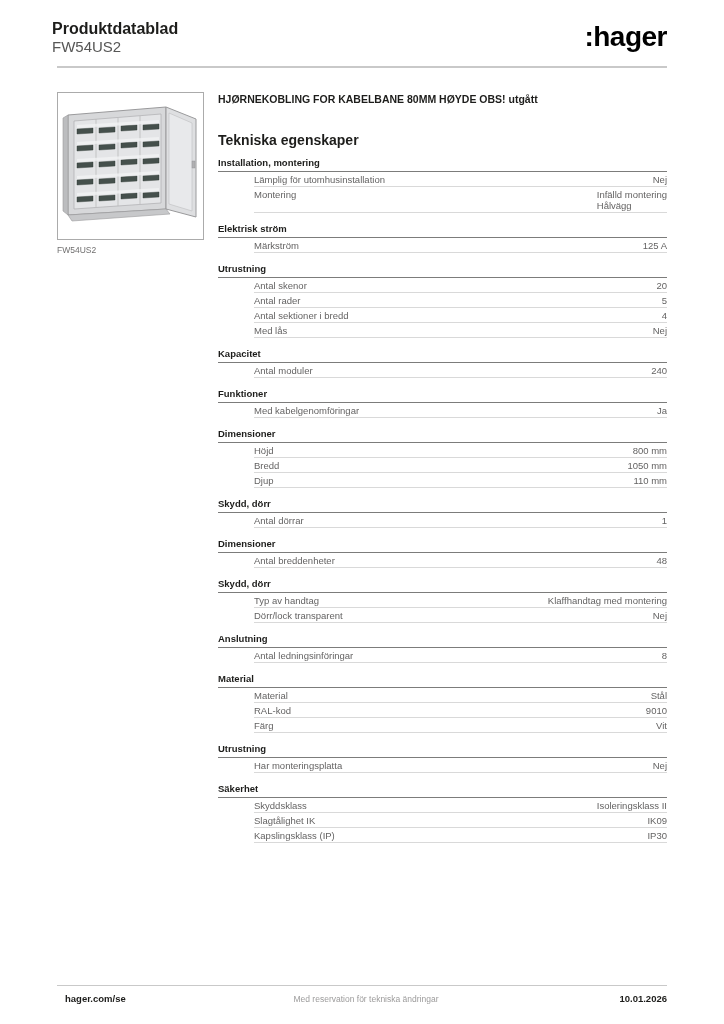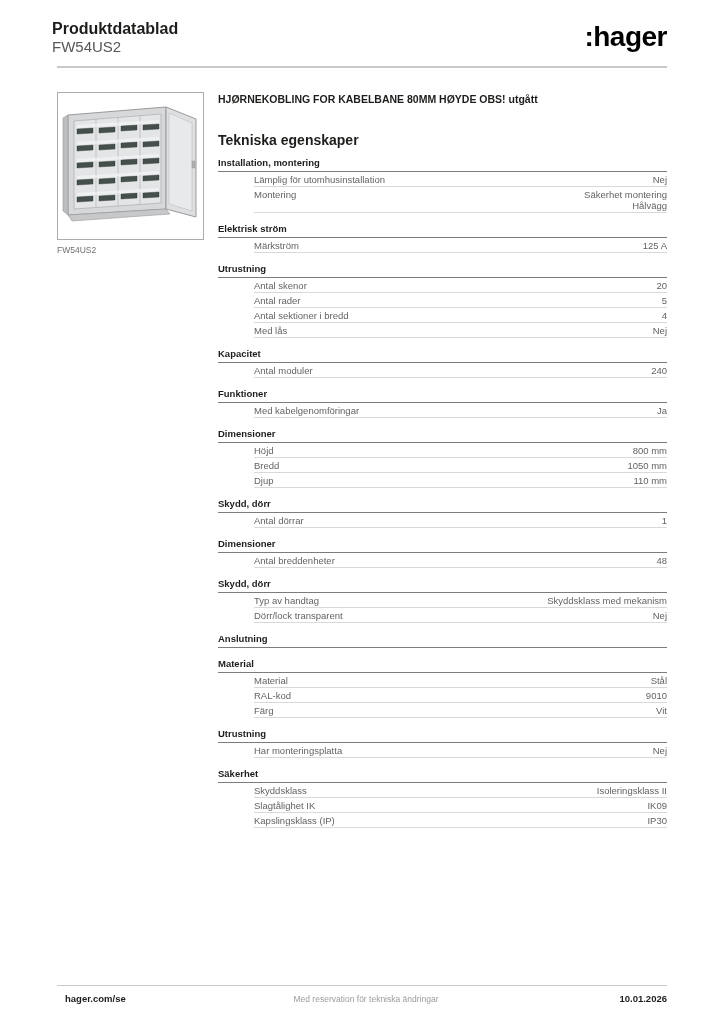--- a/index.html
+++ b/index.html
@@ -47,21 +47,21 @@
     line-height:12px; padding-bottom:2px;
     border-bottom:1px solid #7c7c7b;
   }
   .spec-row {
     display:flex; justify-content:space-between; align-items:flex-start;
     padding:1.5px 0; border-bottom:1px solid #d9d9d9;margin-left:36px;
   }
   .spec-label { font-size:9.5px; color:#646363; line-height:11px; }
   .spec-value {
     font-size:9.5px; color:#646363; line-height:11px;
-    text-align:right; white-space:pre-line; flex-shrink:0; padding-left:12px;
+    white-space:pre-line; flex-shrink:0; padding-left:12px;
   }
 
   
   .footer-divider { position:absolute; left:57px; right:57px; top:985px; height:1px; background:#c9c9c9; }
   .footer { position:absolute; left:57px; right:57px; top:993px; display:flex; align-items:baseline; }
   .footer-left  { font-size:9.5px; font-weight:bold; color:#1d1d1b; flex:1; text-align:left; text-decoration:none;padding-left:8px; }
   .footer-center{ font-size:8.5px; color:#9c9b9b; flex:2; text-align:center; }
   .footer-right { font-size:9.5px; font-weight:bold; color:#1d1d1b; flex:1; text-align:right; }
 </style>
 </head>
@@ -134,21 +134,21 @@
     <div class="tech-heading">Tekniska egenskaper</div>
     <div id="spec-sections">
         <div class="spec-section">
           <div class="spec-section-title">Installation, montering</div>
           <div class="spec-row">
             <div class="spec-label">Lämplig för utomhusinstallation</div>
             <div class="spec-value">Nej</div>
           </div>
           <div class="spec-row">
             <div class="spec-label">Montering</div>
-            <div class="spec-value">Säkerhet montering
+            <div class="spec-value">Infälld montering
 Hålvägg</div>
           </div>
         </div>
         <div class="spec-section">
           <div class="spec-section-title">Elektrisk ström</div>
           <div class="spec-row">
             <div class="spec-label">Märkström</div>
             <div class="spec-value">125 A</div>
           </div>
         </div>
@@ -211,29 +211,33 @@
           <div class="spec-section-title">Dimensioner</div>
           <div class="spec-row">
             <div class="spec-label">Antal breddenheter</div>
             <div class="spec-value">48</div>
           </div>
         </div>
         <div class="spec-section">
           <div class="spec-section-title">Skydd, dörr</div>
           <div class="spec-row">
             <div class="spec-label">Typ av handtag</div>
-            <div class="spec-value">Skyddsklass med mekanism</div>
+            <div class="spec-value">Klaffhandtag med montering</div>
           </div>
           <div class="spec-row">
             <div class="spec-label">Dörr/lock transparent</div>
             <div class="spec-value">Nej</div>
           </div>
         </div>
         <div class="spec-section">
           <div class="spec-section-title">Anslutning</div>
+          <div class="spec-row">
+            <div class="spec-label">Antal ledningsinföringar</div>
+            <div class="spec-value">8</div>
+          </div>
         </div>
         <div class="spec-section">
           <div class="spec-section-title">Material</div>
           <div class="spec-row">
             <div class="spec-label">Material</div>
             <div class="spec-value">Stål</div>
           </div>
           <div class="spec-row">
             <div class="spec-label">RAL-kod</div>
             <div class="spec-value">9010</div>

